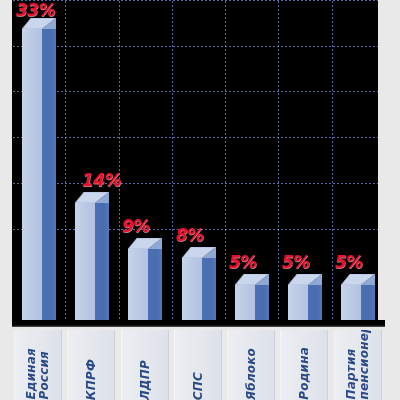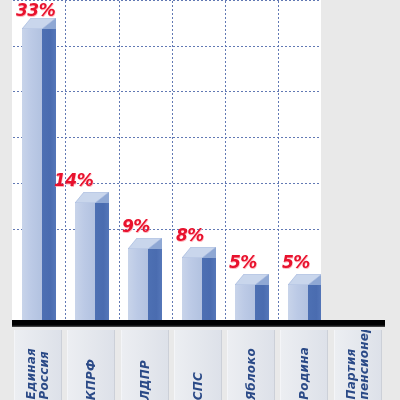--- a/index.html
+++ b/index.html
@@ -12,22 +12,22 @@
 
   
   #chart-root { position:absolute; inset:0; background:#e9e9e9; }
 
   
 
   
   #plot-area {
     position:absolute;
     left:12px; top:0px;
-    width:309px; height:320px;
-    background:#ffffff;
+    width:366px; height:320px;
+    background:#000000;
     overflow:hidden;
   }
 
   .gridline-h {
     position:absolute; left:0; width:373px; height:1px;
     background-image:radial-gradient(circle, #5a72b0 0.8px, transparent 1px);
     background-size:4px 1px;
     background-repeat:repeat-x;
     opacity:.95;
   }
@@ -226,21 +226,21 @@
             <svg viewBox="0 0 34 11" preserveAspectRatio="none">
               <polygon points="0,11 9,0 34,0 20,11" fill="#c9d6ec"></polygon>
               <polygon points="20,11 34,0 34,11" fill="#8fa8d4"></polygon>
               <polygon points="0,11 9,0 34,0 20,11" fill="none" stroke="#9ab0da" stroke-width="0.6"></polygon>
             </svg>
           </div>
         </div>
       </div>
     <div id="values-layer">
         <div class="value-label" style="left: 4px; top: 0px;">33%</div>
-        <div class="value-label" style="left: 42px; top: 170px;">14%</div>
+        <div class="value-label" style="left: 70px; top: 170px;">14%</div>
         <div class="value-label" style="left: 110px; top: 216px;">9%</div>
         <div class="value-label" style="left: 164px; top: 225px;">8%</div>
         <div class="value-label" style="left: 217px; top: 252px;">5%</div>
         <div class="value-label" style="left: 270px; top: 252px;">5%</div>
         <div class="value-label" style="left: 323px; top: 252px;">5%</div>
       </div>
   </div>
 
   <div id="baseline"></div>
 

